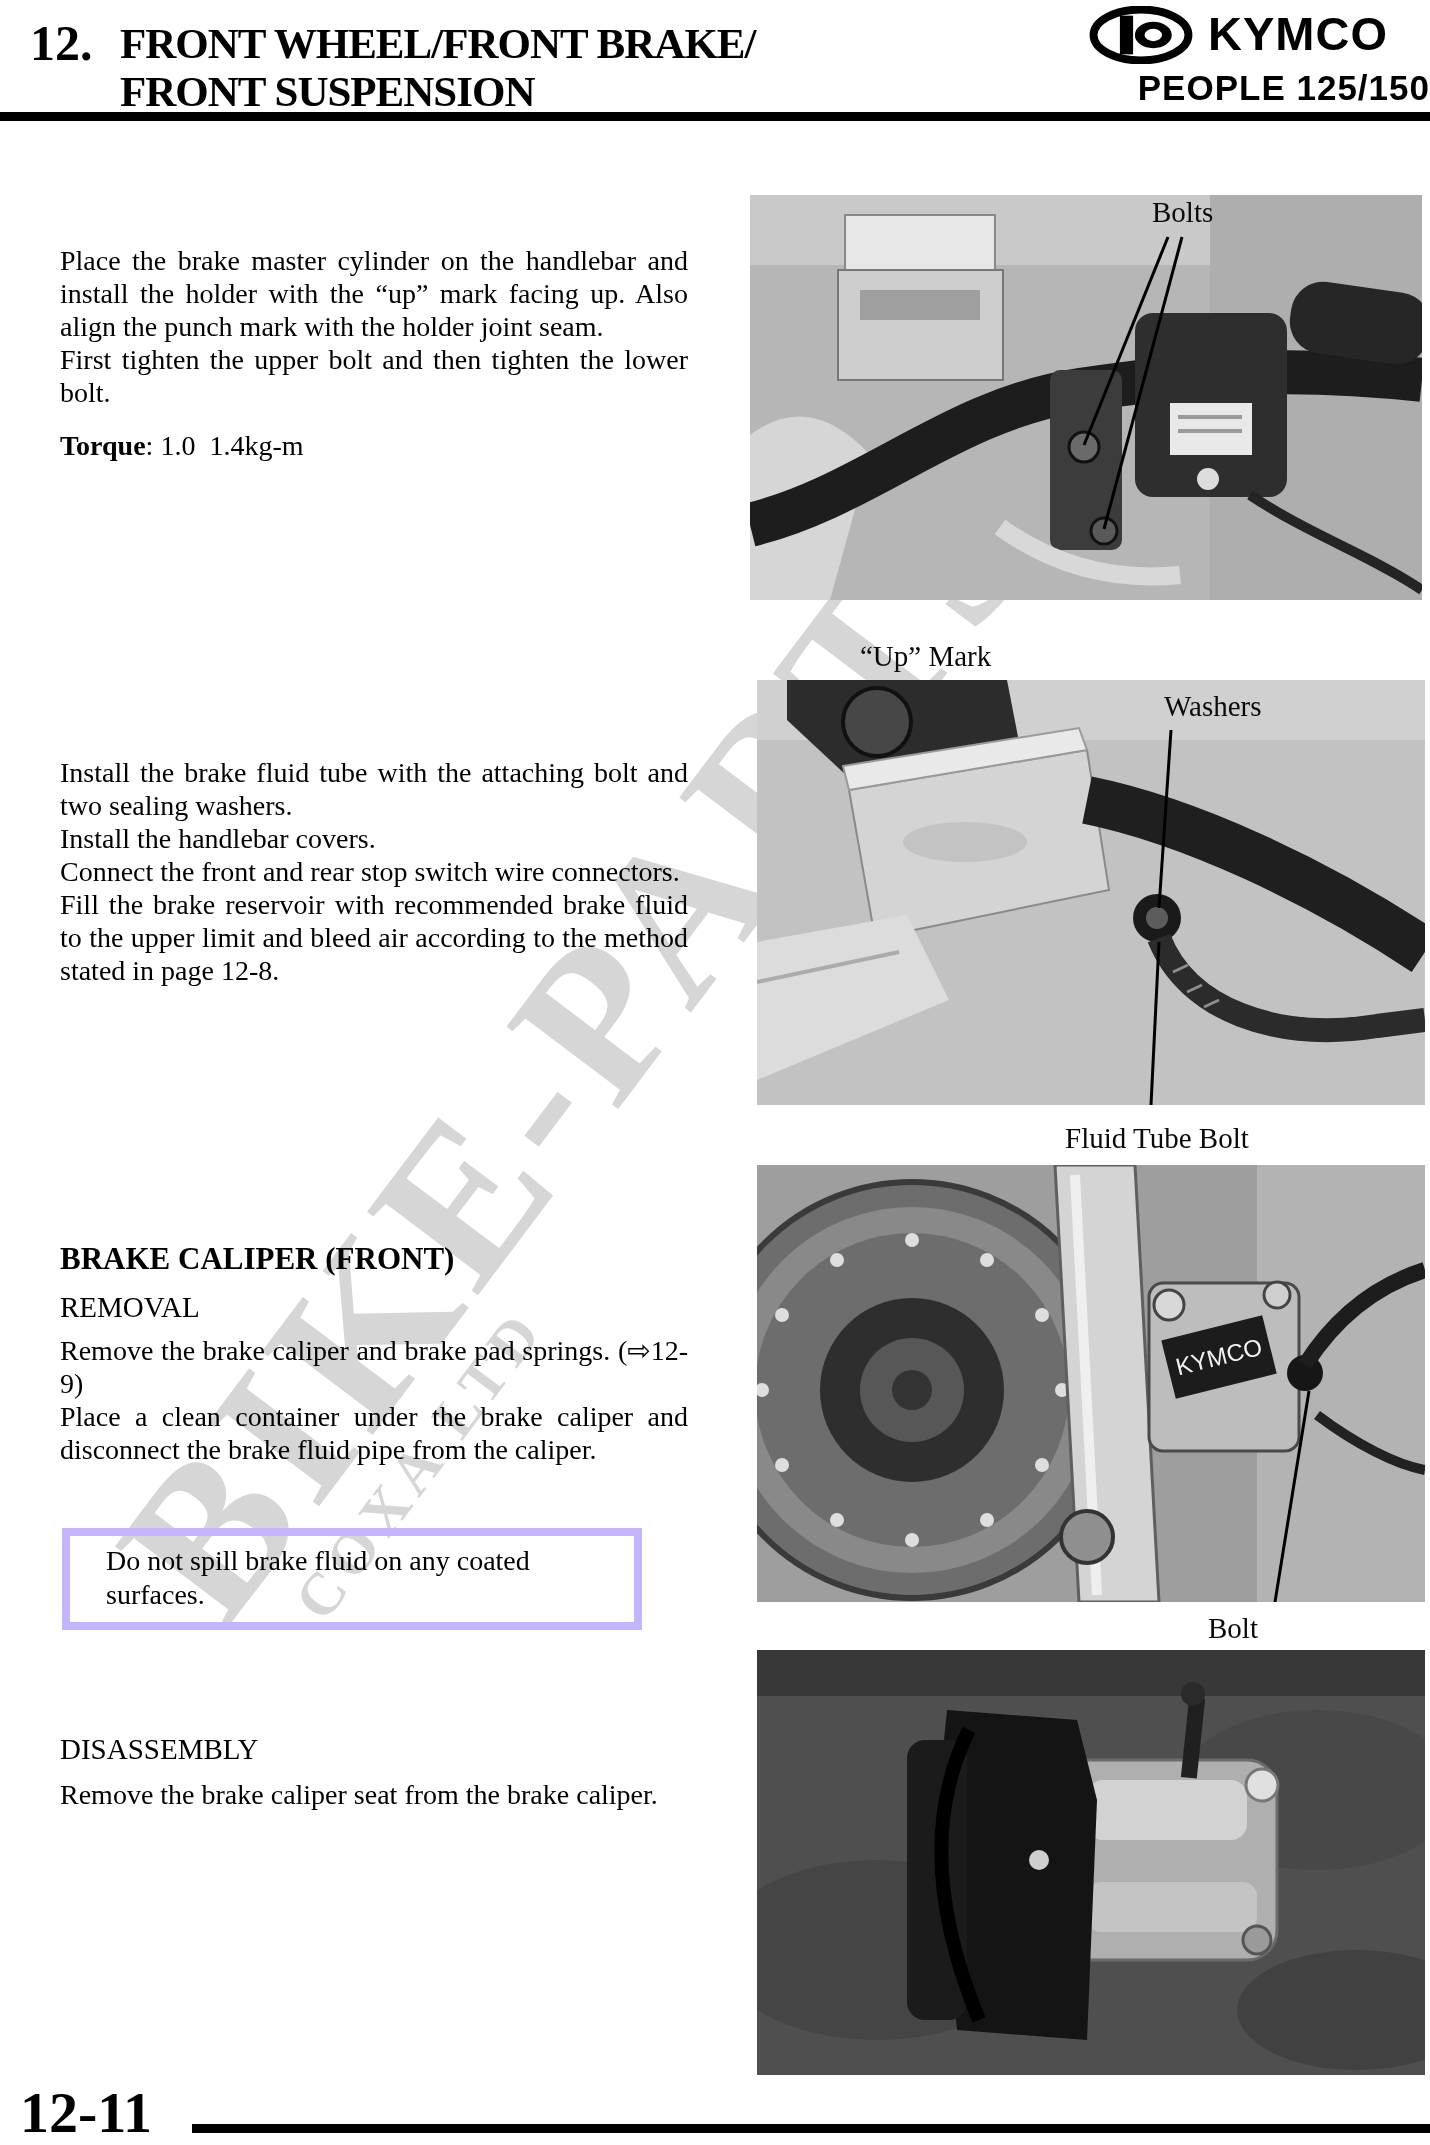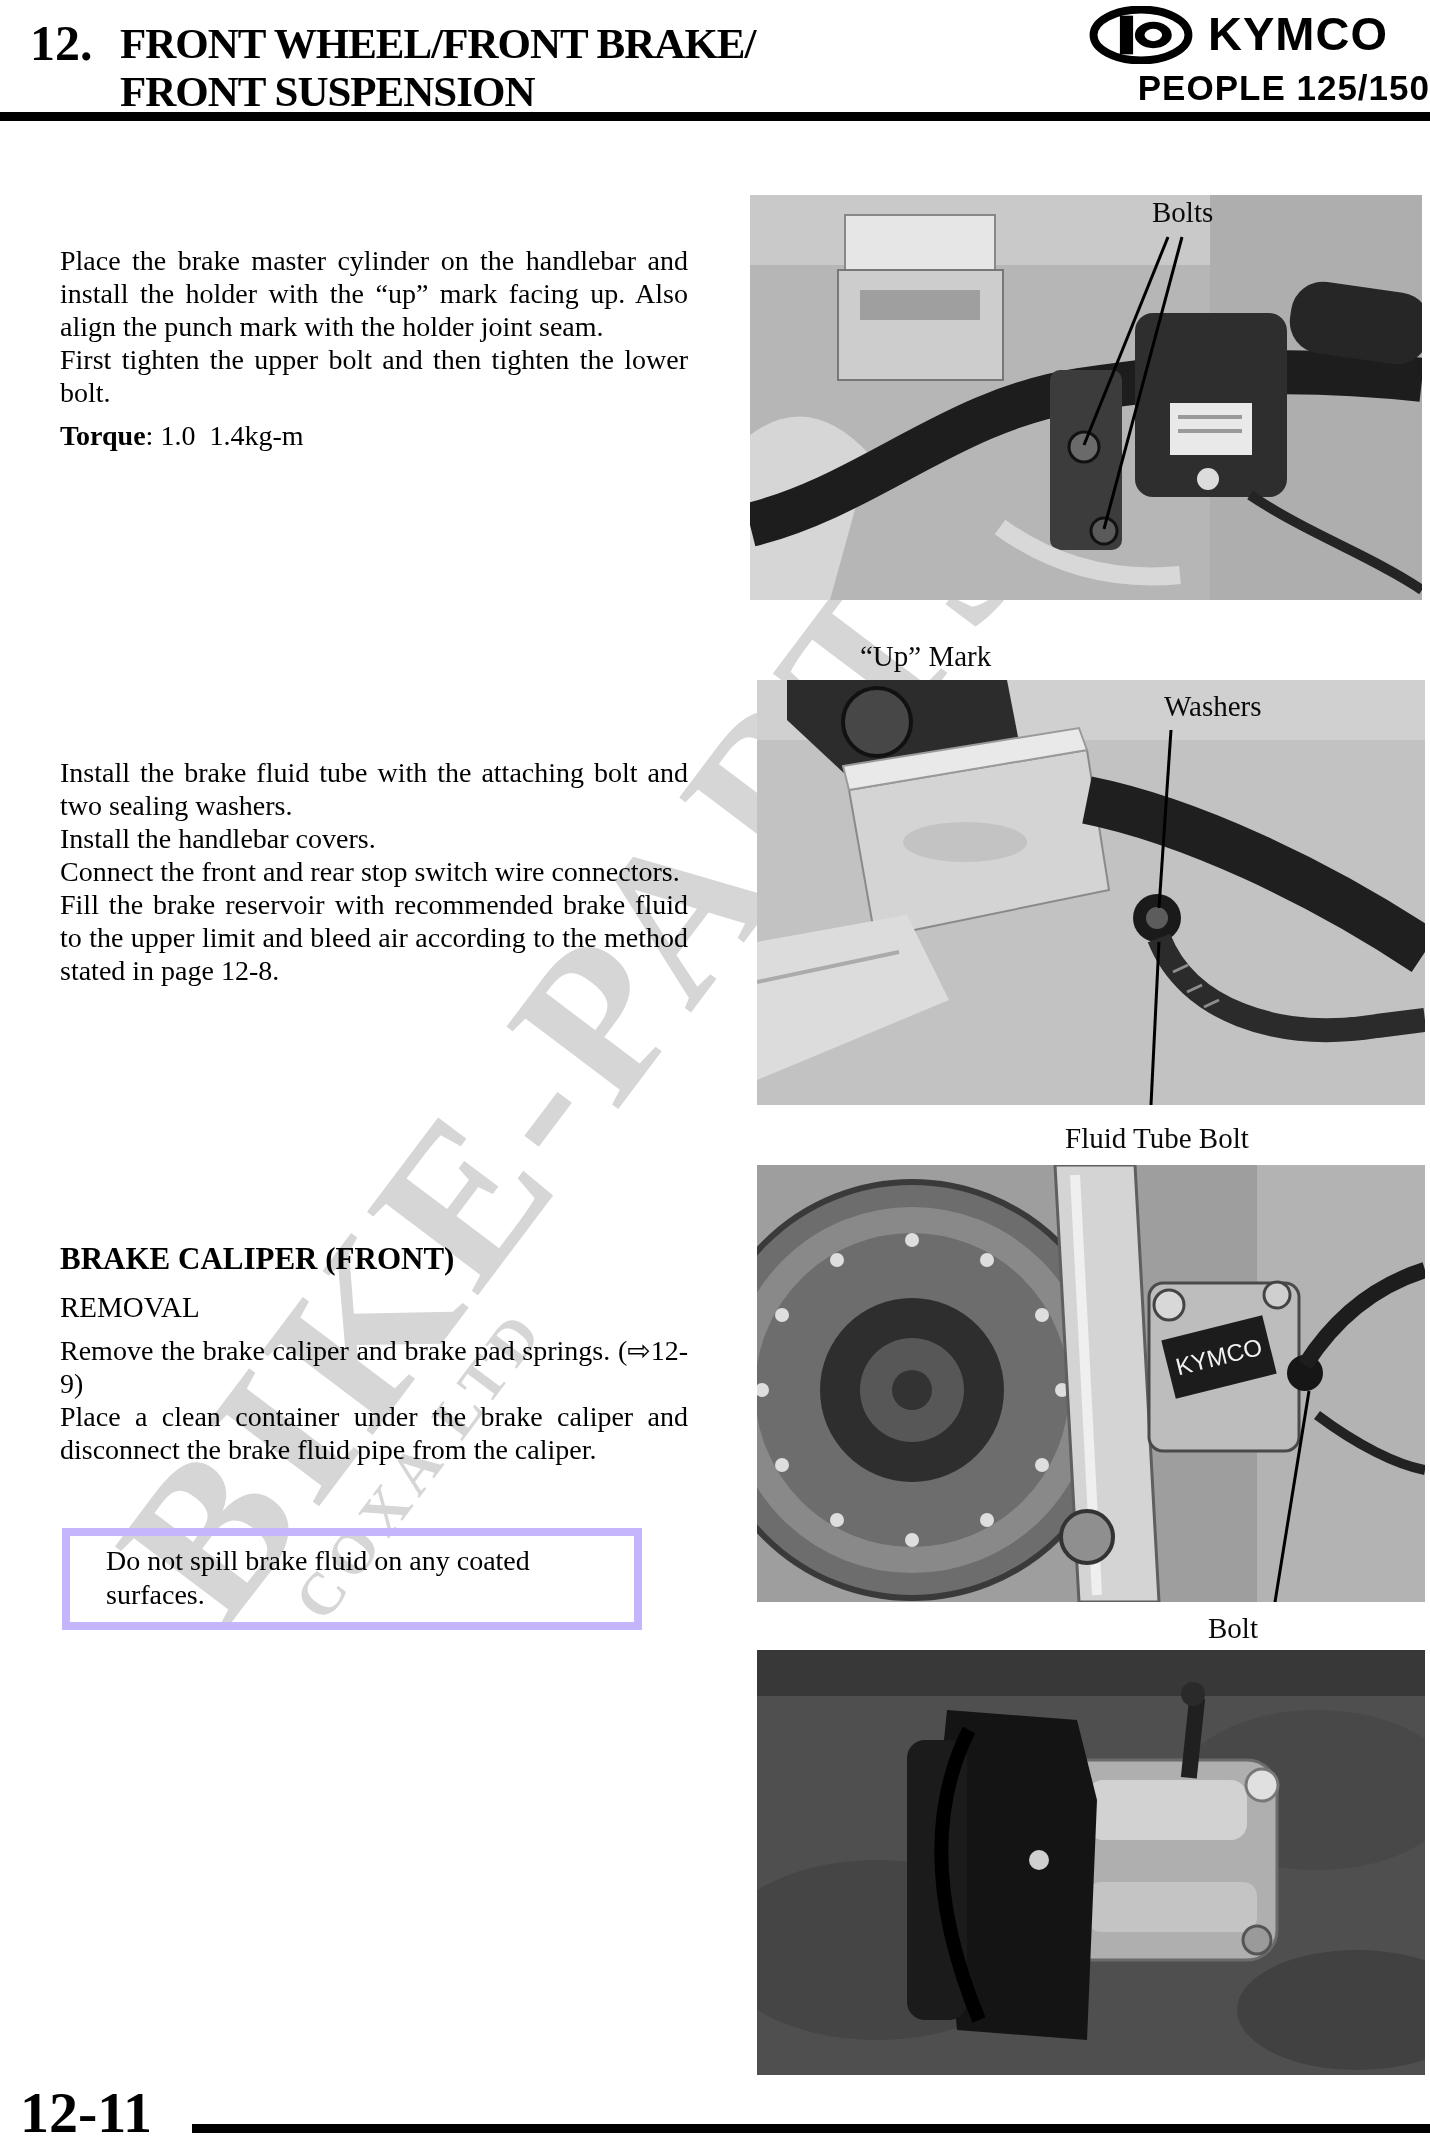--- a/index.html
+++ b/index.html
@@ -64,21 +64,21 @@
     </svg>
   </div>
   <div class="abs brand-text" style="left:1208px; top:10px; z-index:3;">KYMCO</div>
   <div class="abs model-text" style="left:1040px; top:70px; width:390px; z-index:3;">PEOPLE 125/150</div>
 
   <div class="abs rule" style="left:0; top:112px; width:1430px; height:9px; z-index:3;"></div>
 
   <div class="abs body-text" style="left:60px; top:244px; width:628px; z-index:3;">
     <p>Place the brake master cylinder on the handlebar and install the holder with the “up” mark facing up.    Also align the punch mark with the holder joint seam.</p>
     <p>First tighten the upper bolt and then tighten the lower bolt.</p>
-    <p style="margin-top:10px;"><span style="font-weight:bold;">Torque</span><span>: 1.0&nbsp;&nbsp;1.4kg-m</span></p>
+    <p style="margin-top:20px;"><span style="font-weight:bold;">Torque</span><span>: 1.0&nbsp;&nbsp;1.4kg-m</span></p>
   </div>
 
   <div class="abs body-text" style="left:60px; top:756px; width:628px; z-index:3;">
     <p>Install the brake fluid tube with the attaching bolt and two sealing washers.</p>
     <p>Install the handlebar covers.</p>
     <p>Connect the front and rear stop switch wire connectors.</p>
     <p>Fill the brake reservoir with recommended brake fluid to the upper limit and bleed air according to the method stated in page 12-8.</p>
   </div>
 
   <div class="abs" style="left:60px; top:1240px; width:628px; z-index:3;">
@@ -87,20 +87,26 @@
     <div class="body-text">
       <p>Remove the brake caliper and brake pad springs. (⇨12-9)</p>
       <p>Place a clean container under the brake caliper and disconnect the brake fluid pipe from the caliper.</p>
     </div>
   </div>
 
   <div class="abs note-box" style="left:62px; top:1528px; width:580px; height:102px; z-index:3;">
     <span>Do not spill brake fluid on any coated surfaces.</span>
   </div>
 
+  <div class="abs" style="left:60px; top:1732px; width:628px; z-index:3;">
+    <div class="h-caps" style="margin-bottom:12px;">DISASSEMBLY</div>
+    <div class="body-text">
+      <p>Remove the brake caliper seat from the brake caliper.</p>
+    </div>
+  </div>
 
   <div class="photo" style="left:750px; top:195px; width:672px; height:405px;">
     <svg viewBox="0 0 672 405" preserveAspectRatio="none">
       <rect width="672" height="405" fill="#b6b6b6"></rect>
       <rect width="672" height="70" fill="#c9c9c9"></rect>
       <rect x="460" width="212" height="405" fill="#aeaeae"></rect>
       <path d="M0,240 Q60,195 120,260 L80,405 L0,405 Z" fill="#d6d6d6"></path>
       <rect x="95" y="20" width="150" height="60" fill="#e6e6e6" stroke="#888" stroke-width="2"></rect>
       <rect x="88" y="75" width="165" height="110" fill="#cdcdcd" stroke="#777" stroke-width="2"></rect>
       <rect x="110" y="95" width="120" height="30" fill="#9f9f9f"></rect>

